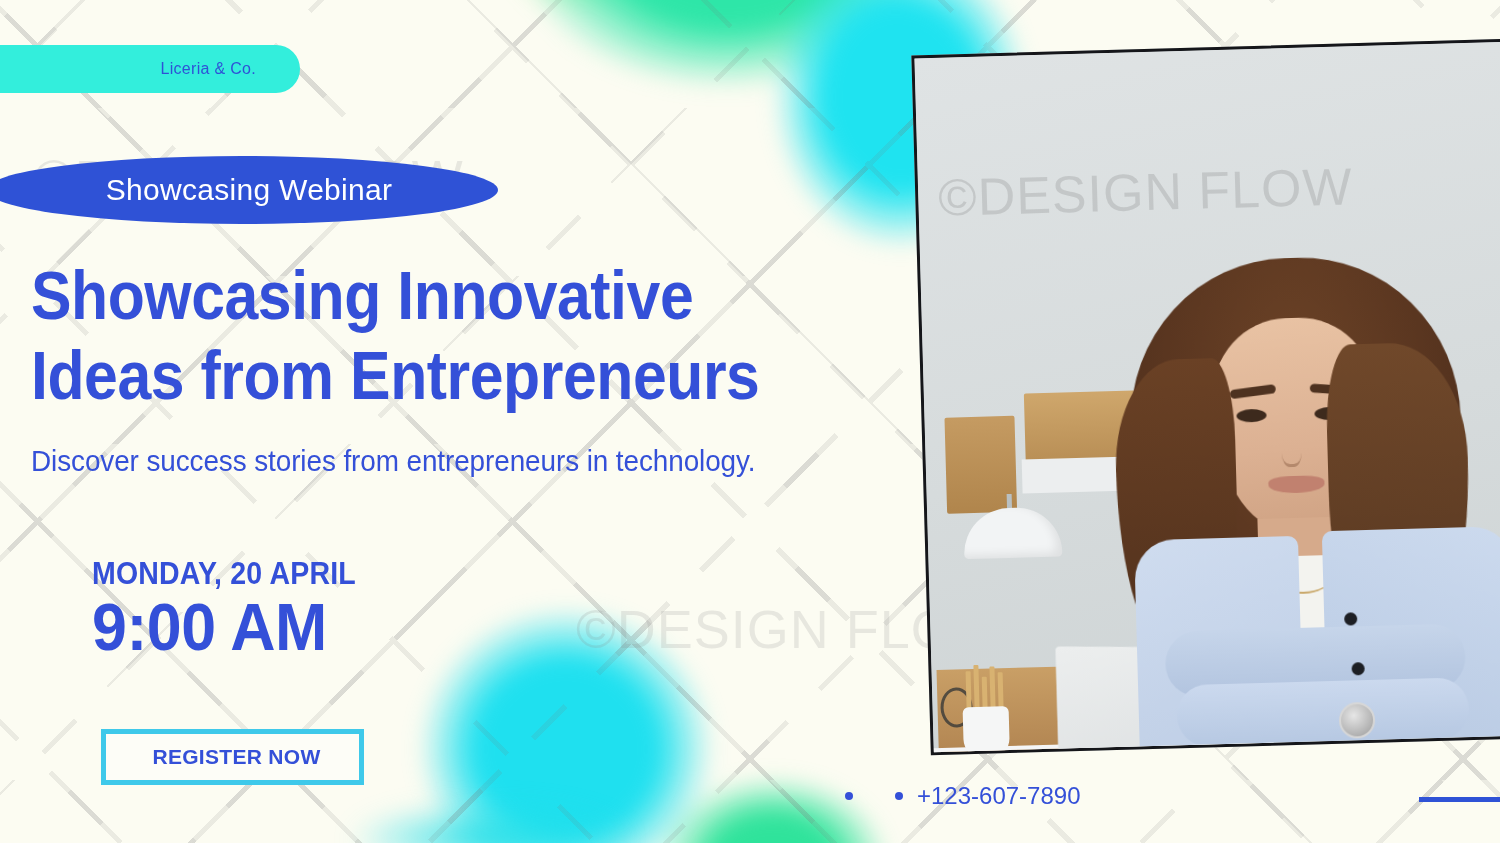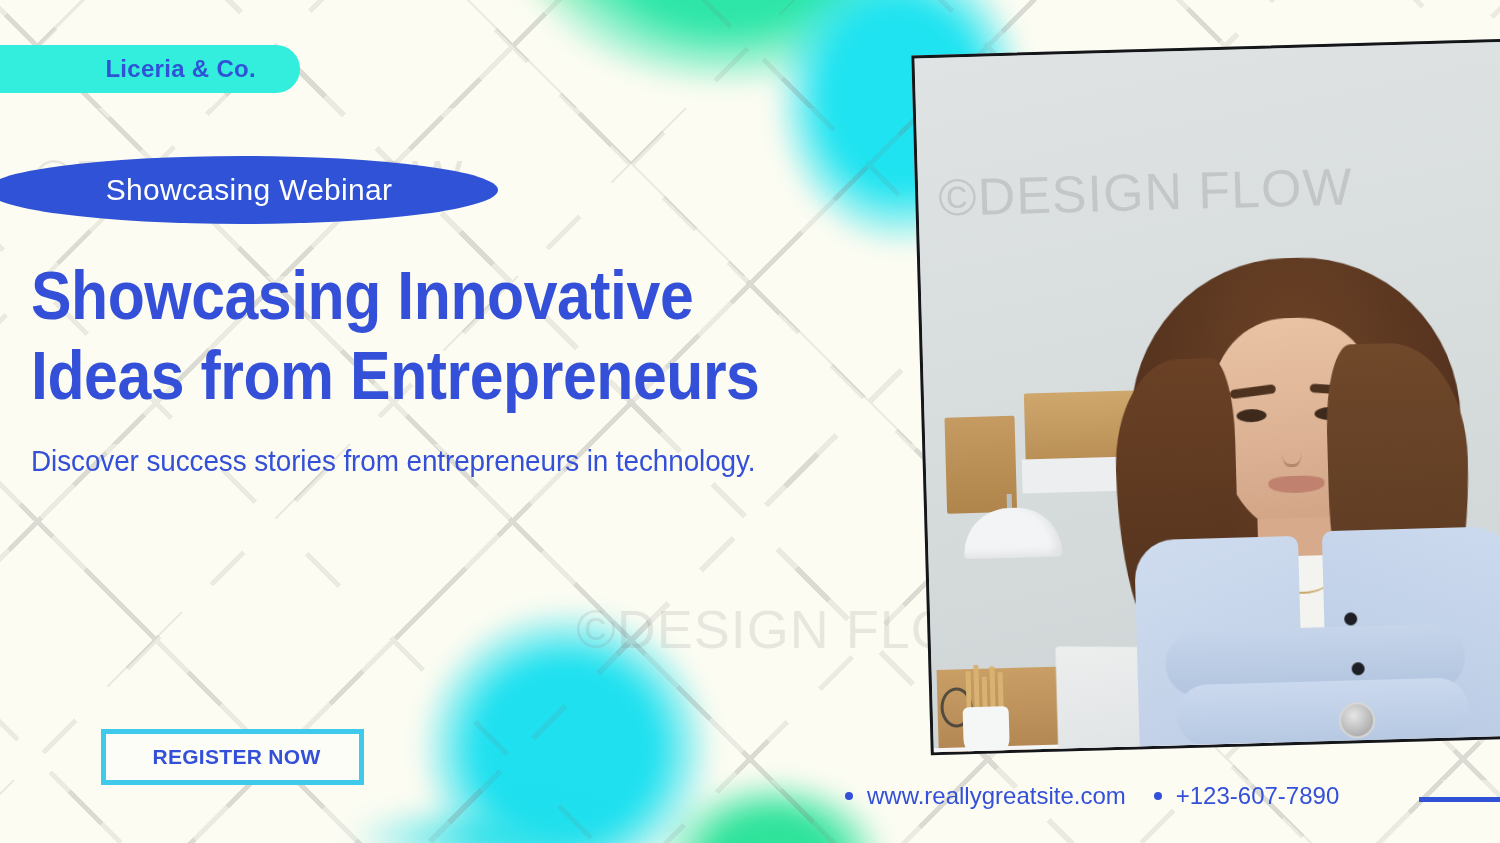--- a/index.html
+++ b/index.html
@@ -260,23 +260,22 @@
     position: absolute;
     left: -90px; top: 45px;
     width: 390px; height: 48px;
     background: #33eedc;
     border-radius: 24px;
     display: flex; align-items: center; justify-content: flex-end;
     padding-right: 44px; box-sizing: border-box;
   }
   .brand-badge span {
     color: #2f52d6;
-    font-size: 24px;
+    font-size: 16px;
     letter-spacing: .3px;
-    font-weight: bold;
   }
 
   .kicker-ellipse {
     position: absolute;
     left: -14px; top: 156px;
     width: 512px; height: 68px;
     background: #2f52d6;
     border-radius: 50%;
     display: flex; align-items: center; justify-content: center;
   }
@@ -445,27 +444,30 @@
     <span>Showcasing Webinar</span>
   </div>
 
   <div class="headline">
     <span class="hl-line">Showcasing Innovative</span>
     <span class="hl-line">Ideas from Entrepreneurs</span>
   </div>
 
   <div class="subtitle">Discover success stories from entrepreneurs in technology.</div>
 
+  <div class="date-block">
+    <div class="date-line">MONDAY, 20 APRIL</div>
+    <div class="time-line">9:00 AM</div>
+  </div>
 
   <div class="register-btn">
     <span>REGISTER NOW</span>
   </div>
 
   <div class="footer">
     <span class="dot"></span>
-    <span>www.reallygreatsite.com</span>
     <span class="gap"></span>
     <span class="dot"></span>
     <span>+123-607-7890</span>
   </div>
   <div class="footer-rule"></div>
 
 </div>
 
 </body></html>

